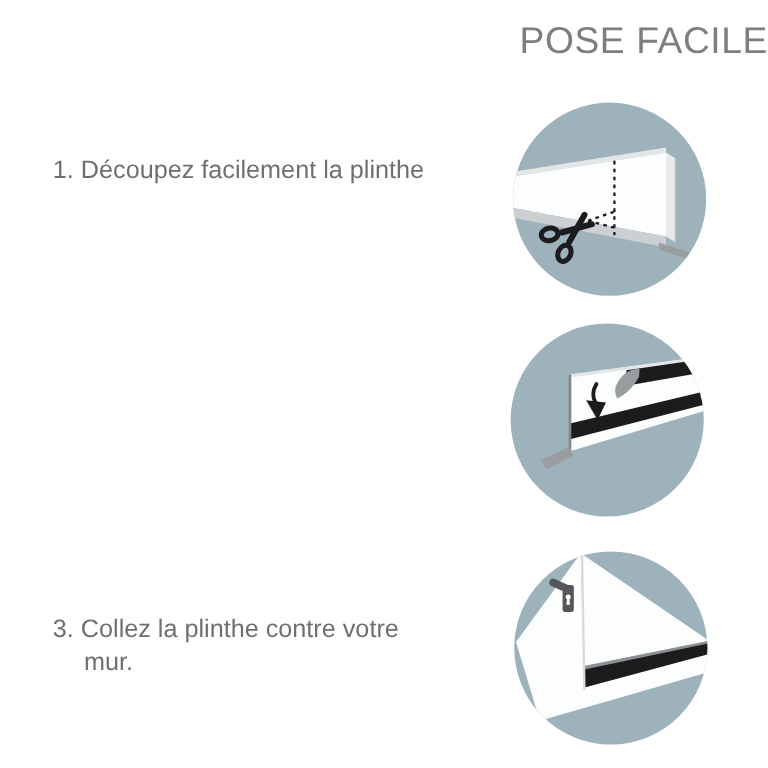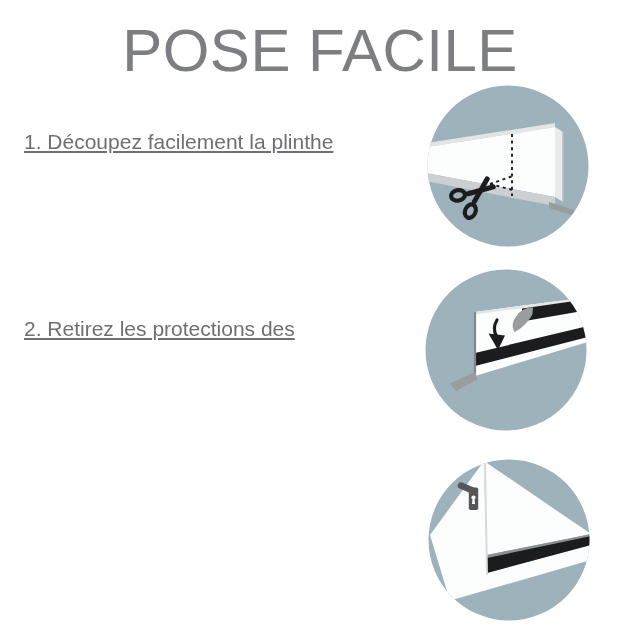--- a/index.html
+++ b/index.html
@@ -3,26 +3,26 @@
 <meta charset="utf-8">
 <style>
   html,body{margin:0;padding:0;background:#fff;}
   .sheet{
     position:relative;width:640px;height:640px;overflow:hidden;
     background:var(--background,#fff);
     font-family:"Liberation Sans","DejaVu Sans",sans-serif;
   }
   .title{
     position:absolute;top:16px;left:0;right:0;margin:0;
-    text-align:center;font-size:60px;font-weight:400;letter-spacing:.5px;
+    text-align:right;font-size:31px;font-weight:400;letter-spacing:.5px;
     color:var(--title,#7d7e81);
   }
   .step-text{
-    position:absolute;left:24px;width:380px;
-    font-size:21px;line-height:27px;color:var(--text,#6e6f72);text-decoration:underline;
+    position:absolute;left:44px;width:380px;
+    font-size:21px;line-height:27px;color:var(--text,#6e6f72);
   }
   .step-text .l2{padding-left:26px;}
   #step1-text{top:128px;}
   #step2-text{top:315px;}
   #step3-text{top:511px;}
   .circle{position:absolute;width:162px;height:162px;}
   #circle1{left:427px;top:85px;}
   #circle2{left:425px;top:269px;}
   #circle3{left:428px;top:459px;}
   .circle svg{display:block;width:162px;height:162px;}
@@ -77,21 +77,20 @@
           <line class="sc-blade" x1="-6" y1="5" x2="18" y2="-5"></line>
           <line class="sc-blade" x1="-6" y1="-5" x2="18" y2="5"></line>
           <ellipse class="sc-handle" cx="-15" cy="10" rx="7" ry="5.2" transform="rotate(-28 -15 10)"></ellipse>
           <ellipse class="sc-handle" cx="-15" cy="-10" rx="7" ry="5.2" transform="rotate(28 -15 -10)"></ellipse>
         </g>
       </g>
     </svg>
   </div>
 
   <div class="step-text" id="step2-text">
-    <div class="l1">2. Retirez les protections des</div>
   </div>
 
   <div class="circle" id="circle2">
     <svg viewBox="0 0 162 162">
       <defs>
           <clipPath id="cc2">
             <circle cx="81" cy="81" r="80.5"></circle>
           </clipPath>
         </defs>
       <circle cx="81" cy="81" r="80.5" class="c-bg"></circle>
@@ -102,20 +101,24 @@
         <polygon class="dark" points="50,84 163,57 163,68 50,97"></polygon>
         <path class="gray" d="M108,38.5 C99,38 92,44 88.5,52 C87,56 87.5,60 89.5,63 C97,59.5 104,52 107.5,45 Z"></path>
         <path class="arrow-line" d="M72,51 C68.5,57 68.5,62 71.5,67"></path>
         <polygon class="dark" points="63.5,64.5 80,66.5 73,81"></polygon>
         <line class="edge-line" x1="50" y1="43" x2="50" y2="107"></line>
         <polygon class="gray" points="50,103 52.5,110.5 31,122 25,114.5"></polygon>
       </g>
     </svg>
   </div>
 
+  <div class="step-text" id="step3-text">
+    <div class="l1">3. Collez la plinthe contre votre</div>
+    <div class="l2">mur.</div>
+  </div>
 
   <div class="circle" id="circle3">
     <svg viewBox="0 0 162 162">
       <defs>
           <clipPath id="cc3">
             <circle cx="81" cy="81" r="80.5"></circle>
           </clipPath>
         </defs>
       <circle cx="81" cy="81" r="80.5" class="c-bg"></circle>
       <g clip-path="url(#cc3)">

